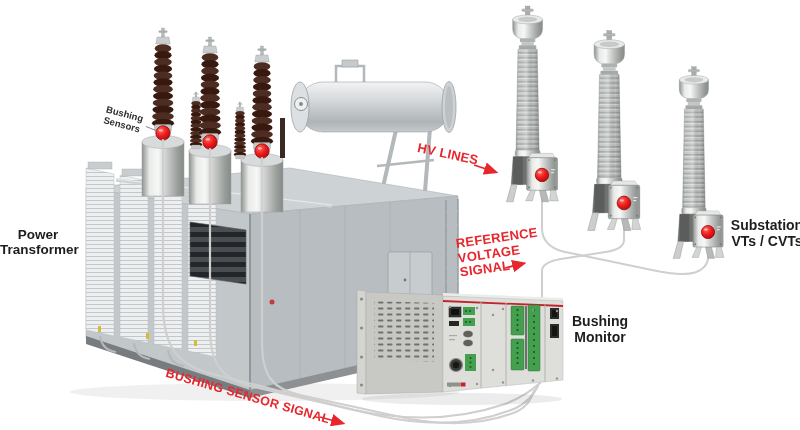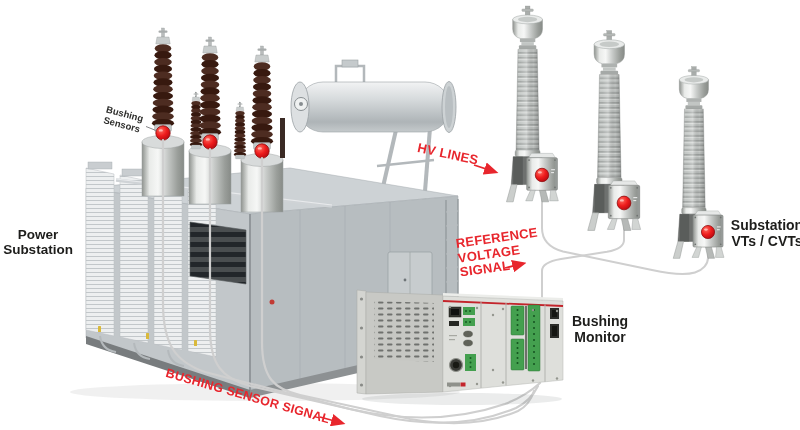--- a/index.html
+++ b/index.html
@@ -313,21 +313,21 @@
     <rect x="460.5" y="382.5" width="5" height="4" fill="var(--stripe)"></rect>
   </g>
 
   <path d="M146,126.5 L156,130.5" stroke="#86868a" stroke-width="1" fill="none"></path>
   <path class="redline" d="M474,165 L495,171.8" marker-end="url(#arrh)"></path>
   <path class="redline" d="M505,268 L523,263.5" marker-end="url(#arrh)"></path>
   <path class="redline" d="M320,417 L342,423" marker-end="url(#arrh)"></path>
 </svg>
 
 <div id="lbl-power" class="lbl lbl-center">Power
-Substation</div>
+Transformer</div>
 <div id="lbl-bushing-sensors" class="lbl lbl-center">Bushing
 Sensors</div>
 <div id="lbl-hv" class="lbl lbl-red lbl-nowrap">HV LINES</div>
 <div id="lbl-ref" class="lbl lbl-red">REFERENCE
 VOLTAGE
 SIGNAL</div>
 <div id="lbl-sub" class="lbl lbl-center">Substation
 VTs / CVTs</div>
 <div id="lbl-monitor" class="lbl lbl-center">Bushing
 Monitor</div>

